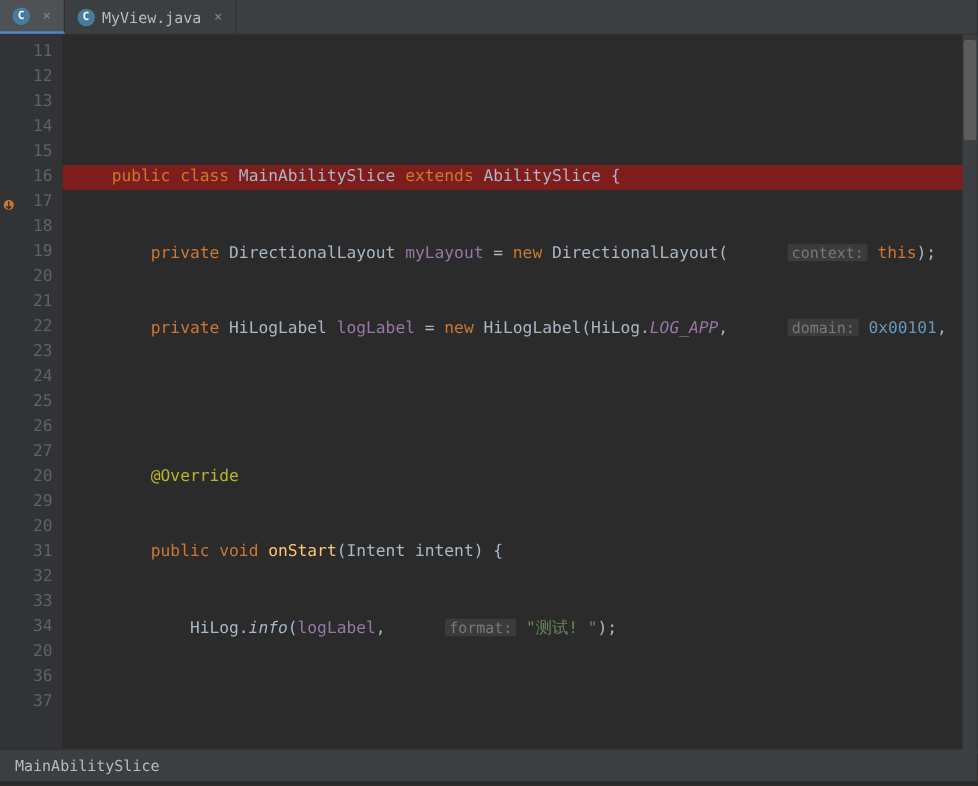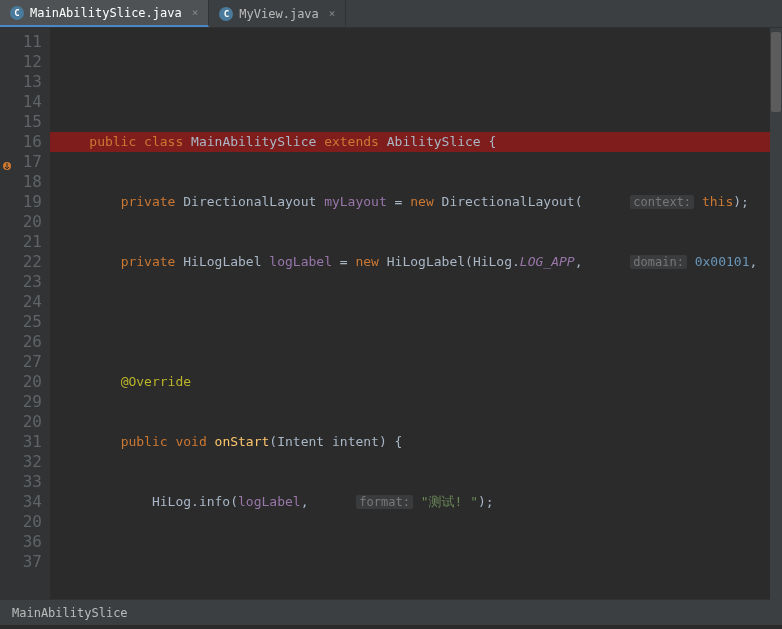--- a/index.html
+++ b/index.html
@@ -48,21 +48,21 @@
 .editor {
   display: flex;
   height: calc(100% - 58px);
 }
 .gutter {
   background: #313335;
   width: 50px;
   text-align: right;
   padding: 4px 8px 4px 4px;
   color: #606366;
-  font-size: 16px;
+  font-size: 13px;
   line-height: 20px;
   user-select: none;
 }
 .gutter-line { height: 20px; position: relative; }
 .gutter-marker {
   position: absolute;
   left: -2px;
   top: 4px;
   width: 10px;
   height: 10px;
@@ -89,21 +89,21 @@
 }
 .kw { color: #cc7832; }
 .cls { color: #a9b7c6; }
 .mtd { color: #ffc66d; }
 .fld { color: #9876aa; }
 .str { color: #6a8759; }
 .num { color: #6897bb; }
 .ann { color: #bbb529; }
 .hint { color: #787878; background: #393b3d; padding: 0 3px; border-radius: 2px; font-size: 12px; margin-left: 40px; }
 .const { color: #9876aa; font-style: italic; }
-.stat { }
+.stat { font-style: italic; }
 .scrollbar {
   position: absolute;
   right: 0;
   top: 28px;
   width: 12px;
   height: calc(100% - 54px);
   background: #3c3f41;
 }
 .scroll-thumb {
   position: absolute;
@@ -114,21 +114,20 @@
   background: #5c5c5c;
   border-radius: 2px;
 }
 </style>
 </head>
 <body>
 
 <div class="tabs">
   <div class="tab active">
     <span class="tab-icon c">C</span>
-    <span>MainAbilitySlice.java</span>
     <span class="tab-close">×</span>
   </div>
   <div class="tab">
     <span class="tab-icon c">C</span>
     <span>MyView.java</span>
     <span class="tab-close">×</span>
   </div>
 </div>
 
 <div class="editor">

